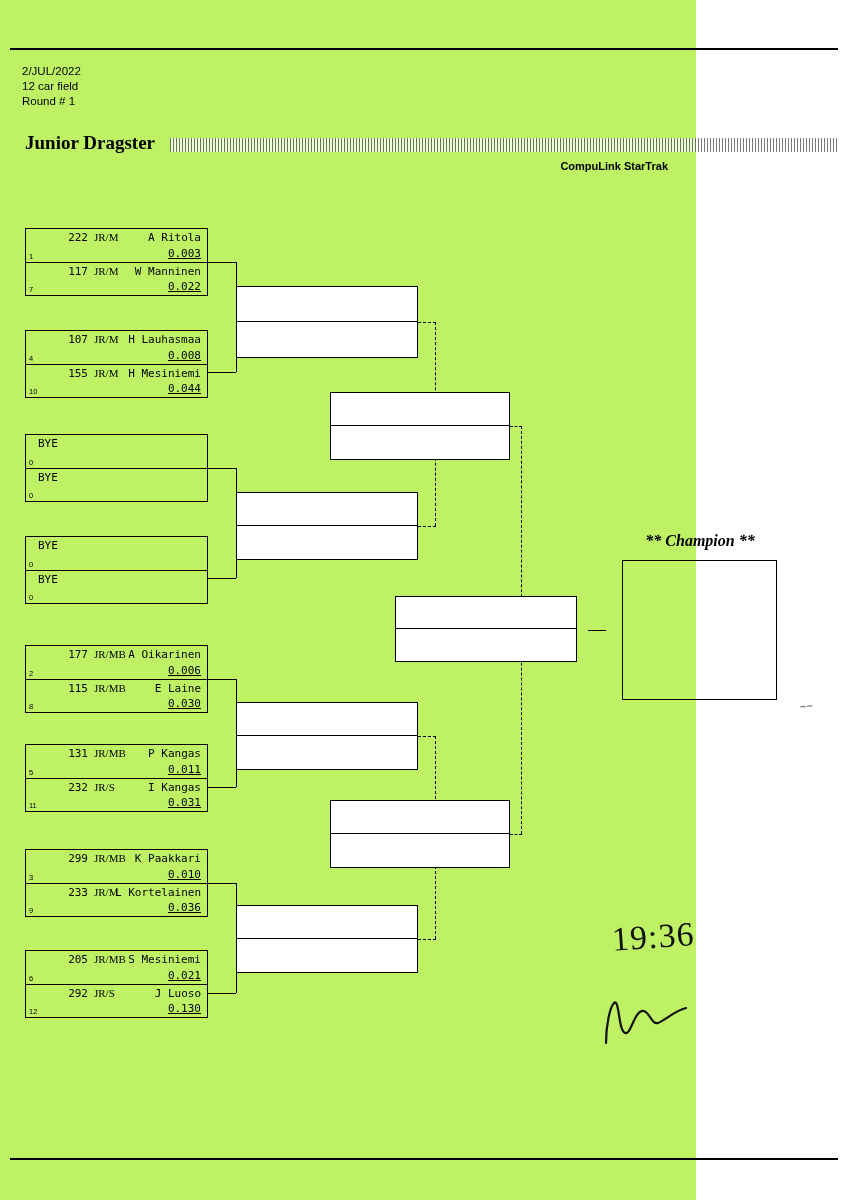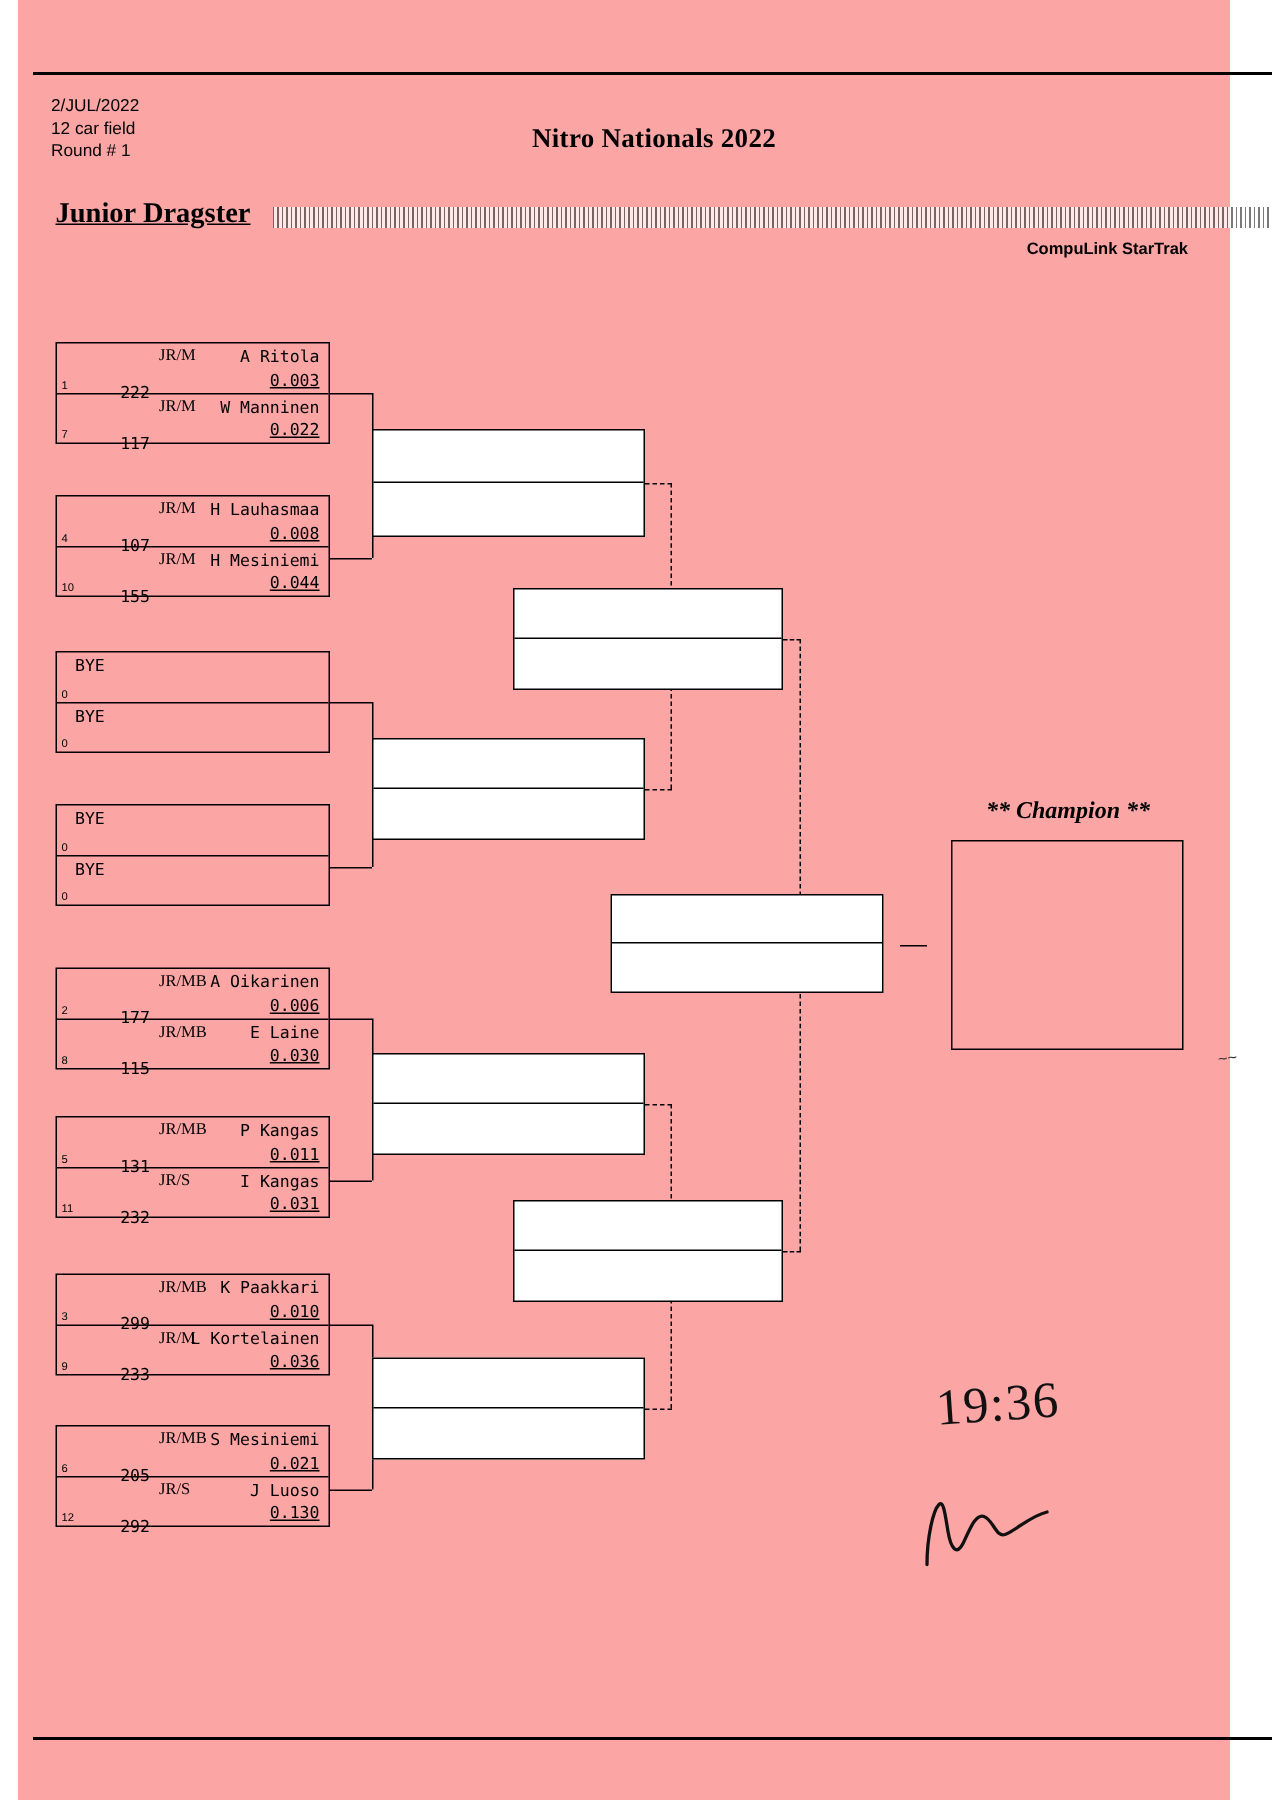--- a/index.html
+++ b/index.html
@@ -10,24 +10,24 @@
   body {
     width: 848px;
     height: 1200px;
     position: relative;
     font-family: "Liberation Sans", sans-serif;
     color: #000;
     overflow: hidden;
   }
   .sheet {
     position: absolute;
-    left: 12px; top: 0;
-    width: 808px;
+    left: 0; top: 0;
+    width: 696px;
     height: 1200px;
-    background: #fca5a5;
+    background: #bef264;
   }
   .rule {
     position: absolute;
     background: #000;
   }
   .rule-top { left: 10px; top: 48px; width: 828px; height: 2px; }
   .rule-bottom { left: 10px; top: 1158px; width: 828px; height: 2px; }
 
   .meta {
     position: absolute;
@@ -47,21 +47,20 @@
     font-size: 18px;
     letter-spacing: 0.2px;
   }
   .class-title {
     position: absolute;
     left: 25px;
     top: 132px;
     font-family: "Liberation Serif", serif;
     font-weight: bold;
     font-size: 19px;
-    text-decoration: underline;
   }
   .class-fill {
     position: absolute;
     left: 170px;
     top: 138px;
     width: 668px;
     height: 14px;
     background: repeating-linear-gradient(
       to right,
       #4d4d4d 0px, #4d4d4d 1px, #ffffff 1px, #ffffff 3px
@@ -99,21 +98,20 @@
     font-family: "Liberation Sans", sans-serif;
   }
   .slot .car {
     position: absolute;
     left: 22px;
     top: 2px;
     width: 40px;
     text-align: right;
     font-family: "DejaVu Sans Mono", monospace;
     font-size: 11px;
-    margin-top: 24px;
   }
   .slot .cls {
     position: absolute;
     left: 68px;
     top: 2px;
     font-family: Liberation Serif, serif;
     font-size: 11px;
   }
   .slot .name {
     position: absolute;
@@ -223,21 +221,20 @@
 
   <div class="rule rule-top"></div>
   <div class="rule rule-bottom"></div>
 
   <div class="meta">
     <div>2/JUL/2022</div>
     <div>12 car field</div>
     <div>Round # 1</div>
   </div>
 
-  <div class="event-title">Nitro Nationals 2022</div>
 
   <div class="class-title">Junior Dragster</div>
   <div class="class-fill"></div>
 
   <div class="compulink">CompuLink StarTrak</div>
 
   <div class="pair" style="top:228px;">
     <div class="slot">
       <span class="lane">1</span>
       <span class="car">222</span>

